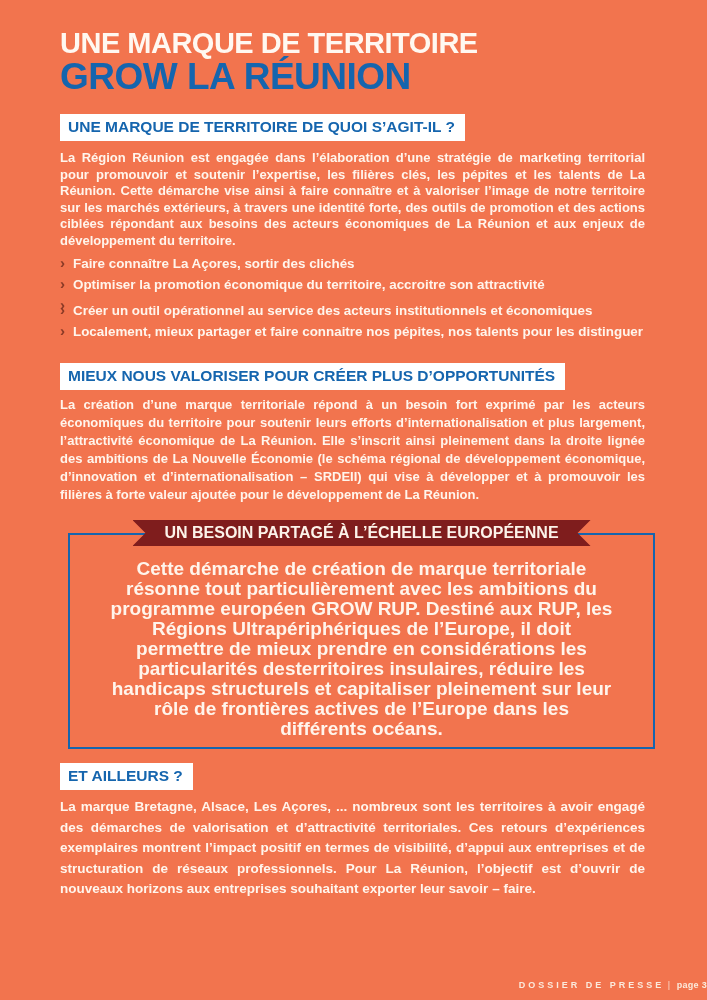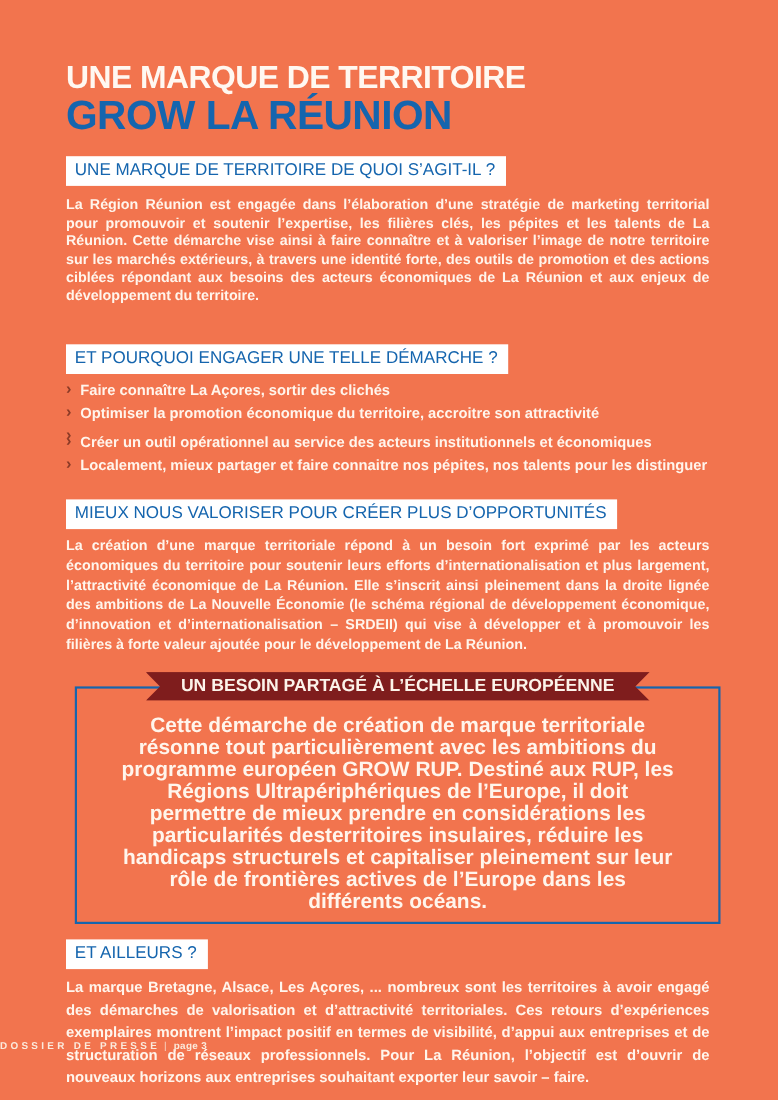--- a/index.html
+++ b/index.html
@@ -10,36 +10,36 @@
     overflow: hidden;
     position: relative;
   }
   .page {
     position: relative;
     width: 707px; height: 1000px;
     box-sizing: border-box;
     padding: 0 62px 0 60px;
   }
   
-  .title-block { padding-top: 56px; }
+  .title-block { padding-top: 28px; }
   .title-line1 {
     font-size: 29px; font-weight: 800; line-height: 30px;
     color: #FFF8F1; letter-spacing: -0.5px;
   }
   .title-line2 {
     font-size: 37px; font-weight: 800; line-height: 38px;
     color: #1565AE; letter-spacing: -0.5px;
   }
   
   .hbox {
     display: inline-block;
     margin: 0;
     background: #FFFFFF;
     color: #1565AE;
-    font-size: 15.5px; font-weight: 400; line-height: 18px;
+    font-size: 15.5px; font-weight: 700; line-height: 18px;
     padding: 4px 10px 5px 8px;
   }
   .sec1 .hbox { margin-top: 18px; }
   .sec2 .hbox { margin-top: 36px; }
   .sec3 .hbox { margin-top: 18px; }
   .sec4 .hbox { margin-top: 14px; }
   section { display: block; }
   
   .body-par {
     margin: 9px 0 0 0;
@@ -85,22 +85,22 @@
   }
   .callout-text {
     margin: 0;
     color: #FFF5EC;
     font-size: 19px; font-weight: 700; line-height: 20px;
     text-align: center;
   }
   
   .footer {
     position: absolute;
-    left: 0; right: 0; top: 946px;
-    text-align: left;
+    left: 0; right: 0; top: 980px;
+    text-align: right;
     color: #FBEADC;
     font-size: 9px;
   }
   .footer-label { letter-spacing: 3px; font-weight: 600; }
   .footer-sep { opacity: 0.85; padding: 0 4px 0 1px; font-weight: 400; }
   .footer-page { font-weight: 700; letter-spacing: 0.3px; }
 </style>
 </head>
 <body>
 
@@ -110,21 +110,20 @@
     <div class="title-line1">UNE MARQUE DE TERRITOIRE</div>
     <div class="title-line2">GROW LA RÉUNION</div>
   </header>
 
   <section class="sec1">
     <h2 class="hbox">UNE MARQUE DE TERRITOIRE DE QUOI S’AGIT-IL ?</h2>
     <p class="body-par">La Région Réunion est engagée dans l’élaboration d’une stratégie de marketing territorial pour promouvoir et soutenir l’expertise, les filières clés, les pépites et les talents de La Réunion. Cette démarche vise ainsi à faire connaître et à valoriser l’image de notre territoire sur les marchés extérieurs, à travers une identité forte, des outils de promotion et des actions ciblées répondant aux besoins des acteurs économiques de La Réunion et aux enjeux de développement du territoire.</p>
   </section>
 
   <section class="sec2">
-    <h2 class="hbox">ET POURQUOI ENGAGER UNE TELLE DÉMARCHE ?</h2>
     <ul class="bullets">
       <li>
         <span class="chev">›</span>
         <span>Faire connaître La Açores, sortir des clichés</span>
       </li>
       <li>
         <span class="chev">›</span>
         <span>Optimiser la promotion économique du territoire, accroitre son attractivité</span>
       </li>
       <li>

